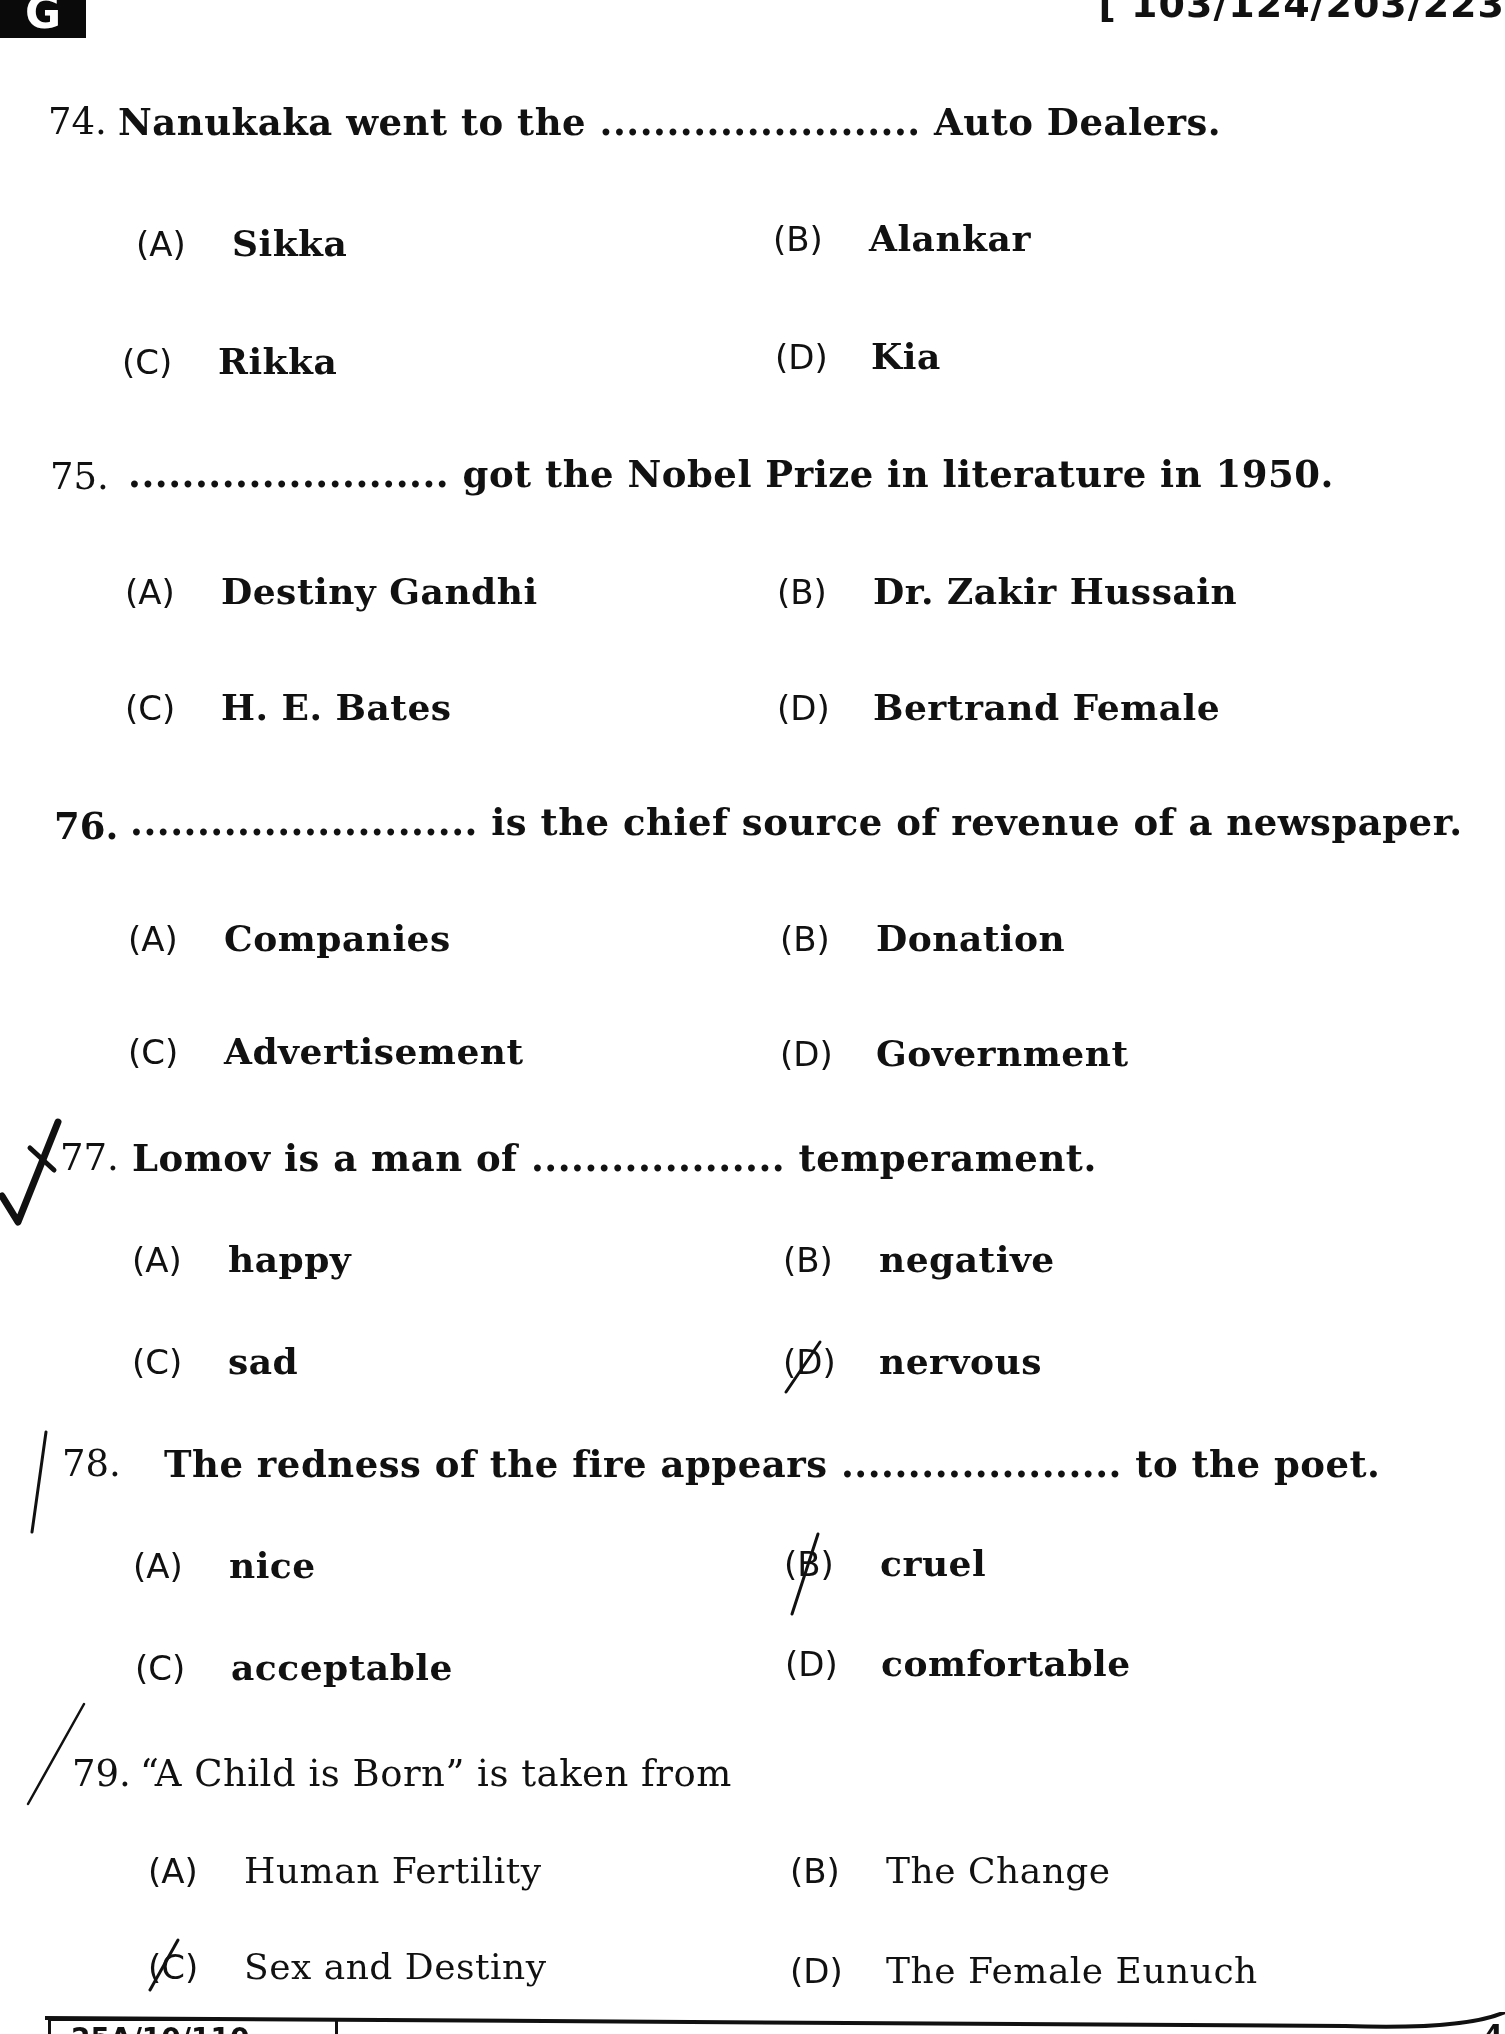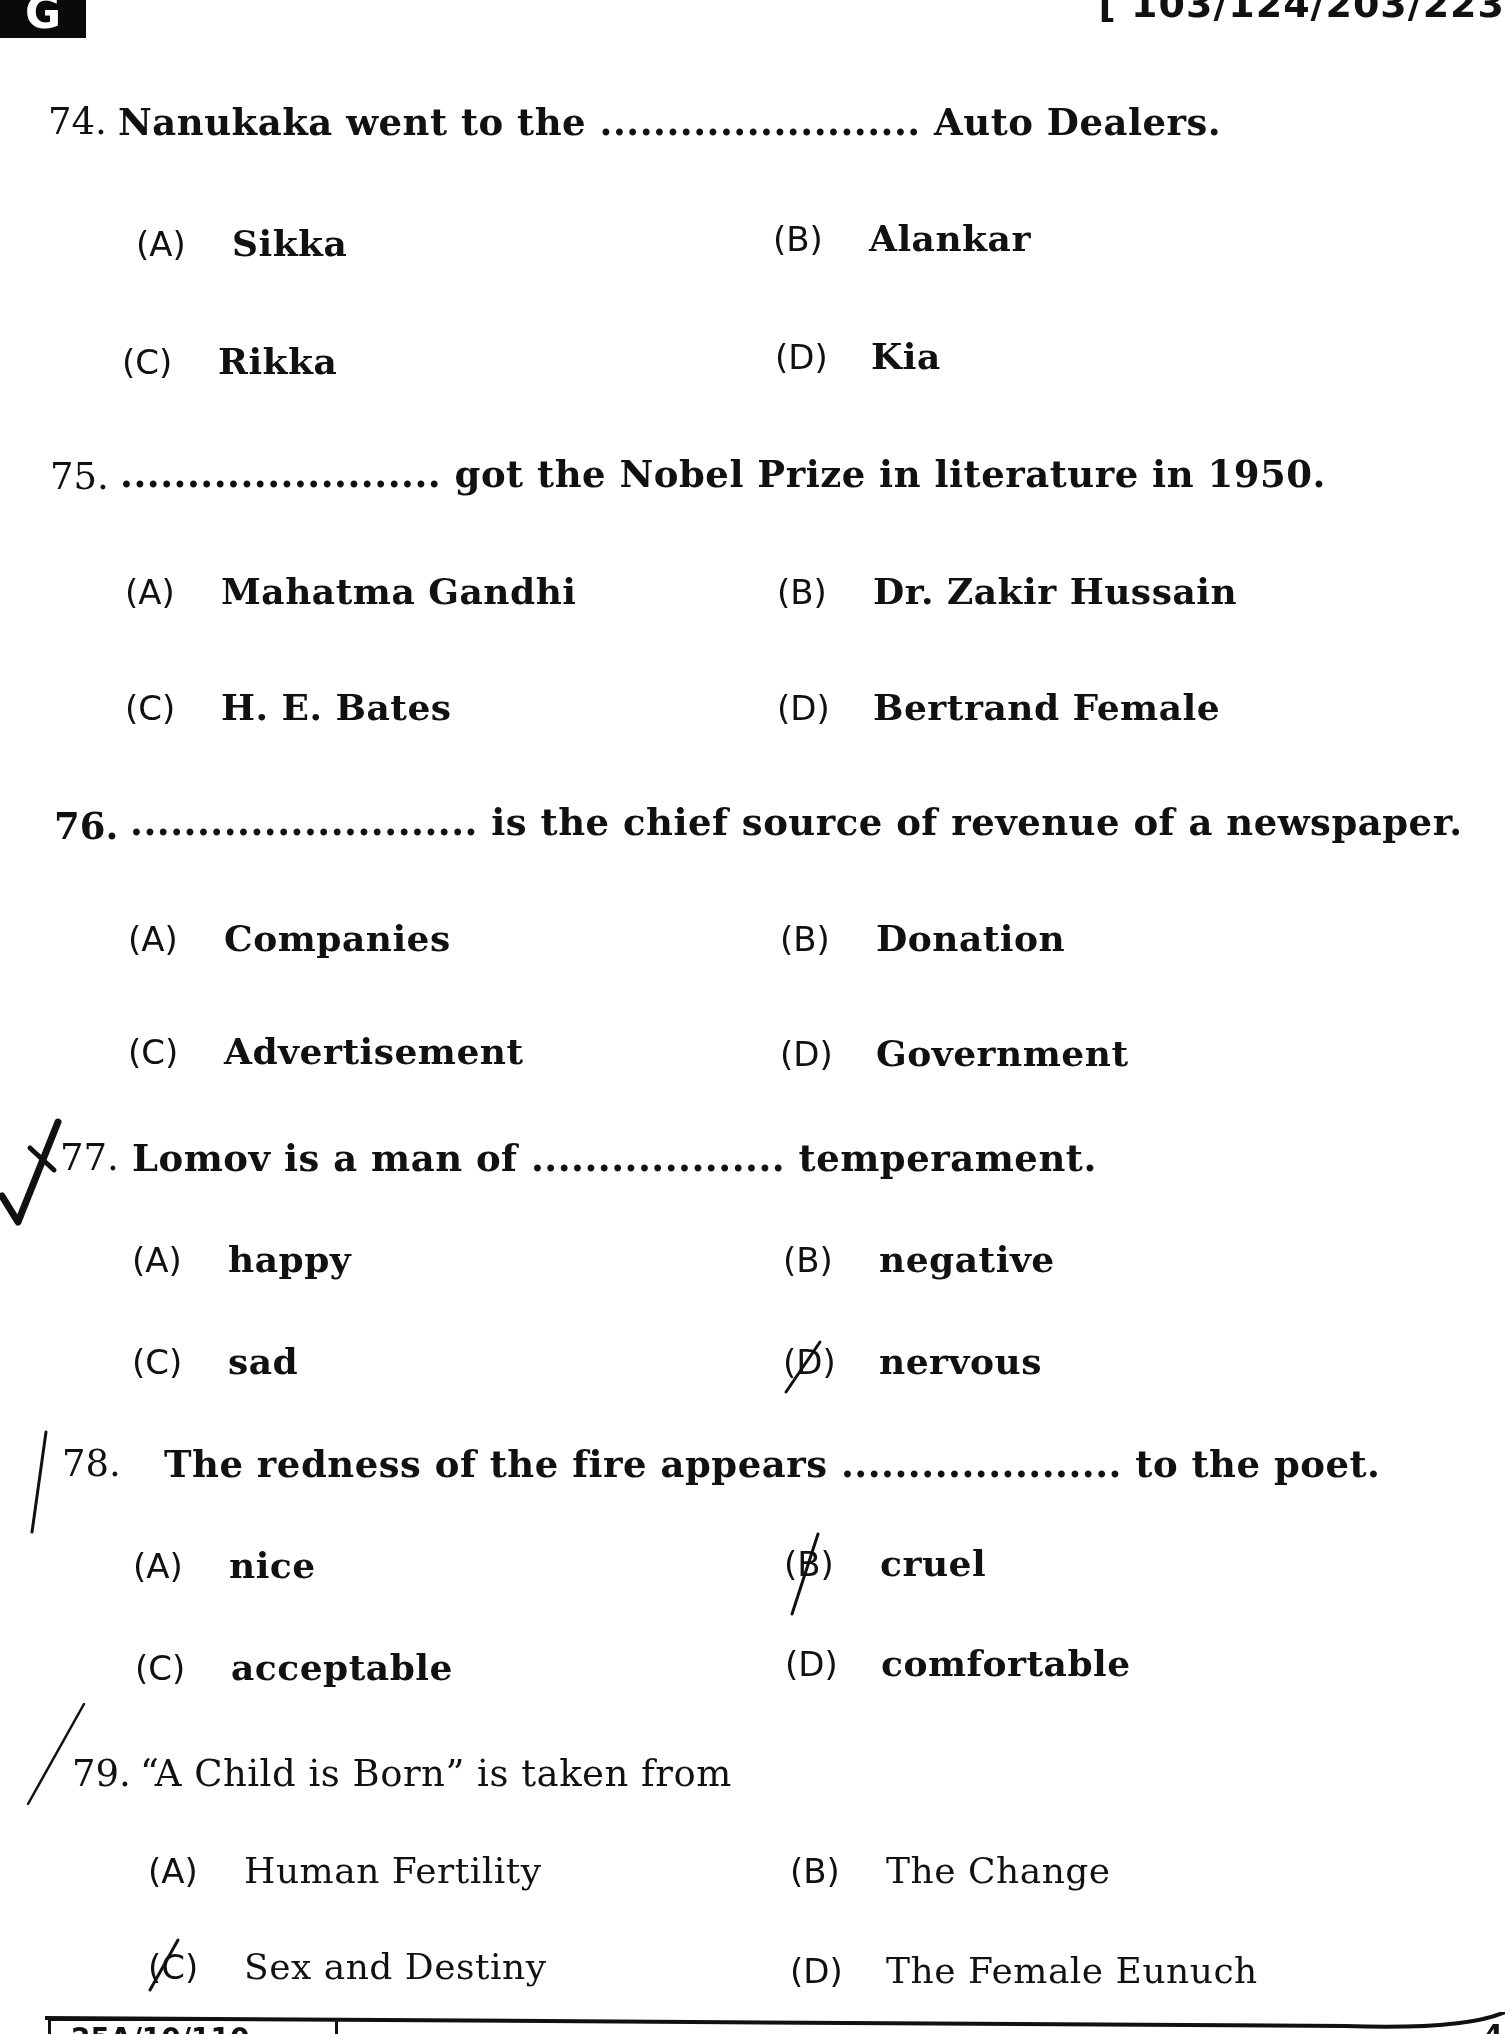--- a/index.html
+++ b/index.html
@@ -117,22 +117,22 @@
     <span class="q-num" style="left:8px; top:100px;">74.</span>
     <span class="q-line" style="left:118px; top:100px;">Nanukaka went to the ........................ Auto Dealers.</span>
     <div class="option" style="left:120px; top:222px;margin-left:16px;"><span class="opt-label">(A)</span><span class="opt-text">Sikka</span></div>
     <div class="option" style="left:773px; top:217px;"><span class="opt-label">(B)</span><span class="opt-text">Alankar</span></div>
     <div class="option" style="left:122px; top:340px;"><span class="opt-label">(C)</span><span class="opt-text">Rikka</span></div>
     <div class="option" style="left:775px; top:335px;"><span class="opt-label">(D)</span><span class="opt-text">Kia</span></div>
   </div>
 
   <div>
     <span class="q-num" style="left:10px; top:455px;">75.</span>
-    <span class="q-line" style="left:120px; top:452px;text-align:center;">........................ got the Nobel Prize in literature in 1950.</span>
-    <div class="option" style="left:125px; top:570px;"><span class="opt-label">(A)</span><span class="opt-text">Mahatma Gandhi</span></div>
+    <span class="q-line" style="left:128px; top:452px;text-align:center;">........................ got the Nobel Prize in literature in 1950.</span>
+    <div class="option" style="left:125px; top:570px;"><span class="opt-label">(A)</span><span class="opt-text">Destiny Gandhi</span></div>
     <div class="option" style="left:777px; top:570px;"><span class="opt-label">(B)</span><span class="opt-text">Dr. Zakir Hussain</span></div>
     <div class="option" style="left:125px; top:686px;"><span class="opt-label">(C)</span><span class="opt-text">H. E. Bates</span></div>
     <div class="option" style="left:777px; top:686px;"><span class="opt-label">(D)</span><span class="opt-text">Bertrand Female</span></div>
   </div>
 
   <div>
     <span class="q-num" style="left:14px; top:804px;font-weight:bold;">76.</span>
     <span class="q-line" style="left:130px; top:800px;">.......................... is the chief source of revenue of a newspaper.</span>
     <div class="option" style="left:128px; top:917px;"><span class="opt-label">(A)</span><span class="opt-text">Companies</span></div>
     <div class="option" style="left:780px; top:917px;"><span class="opt-label">(B)</span><span class="opt-text">Donation</span></div>

